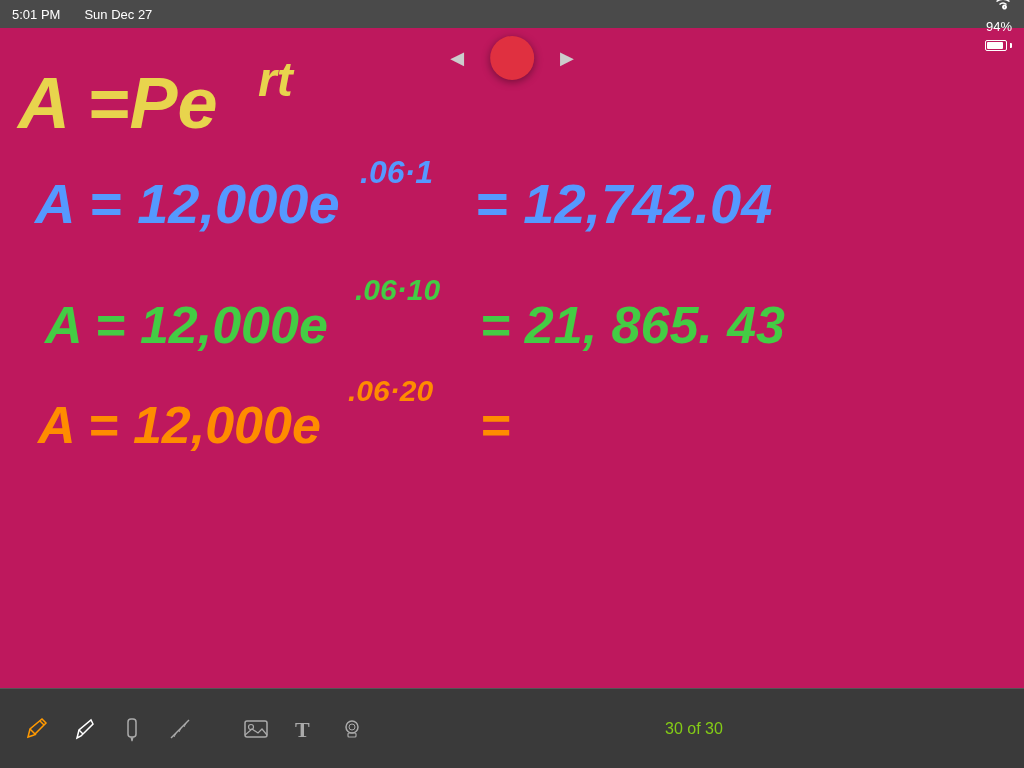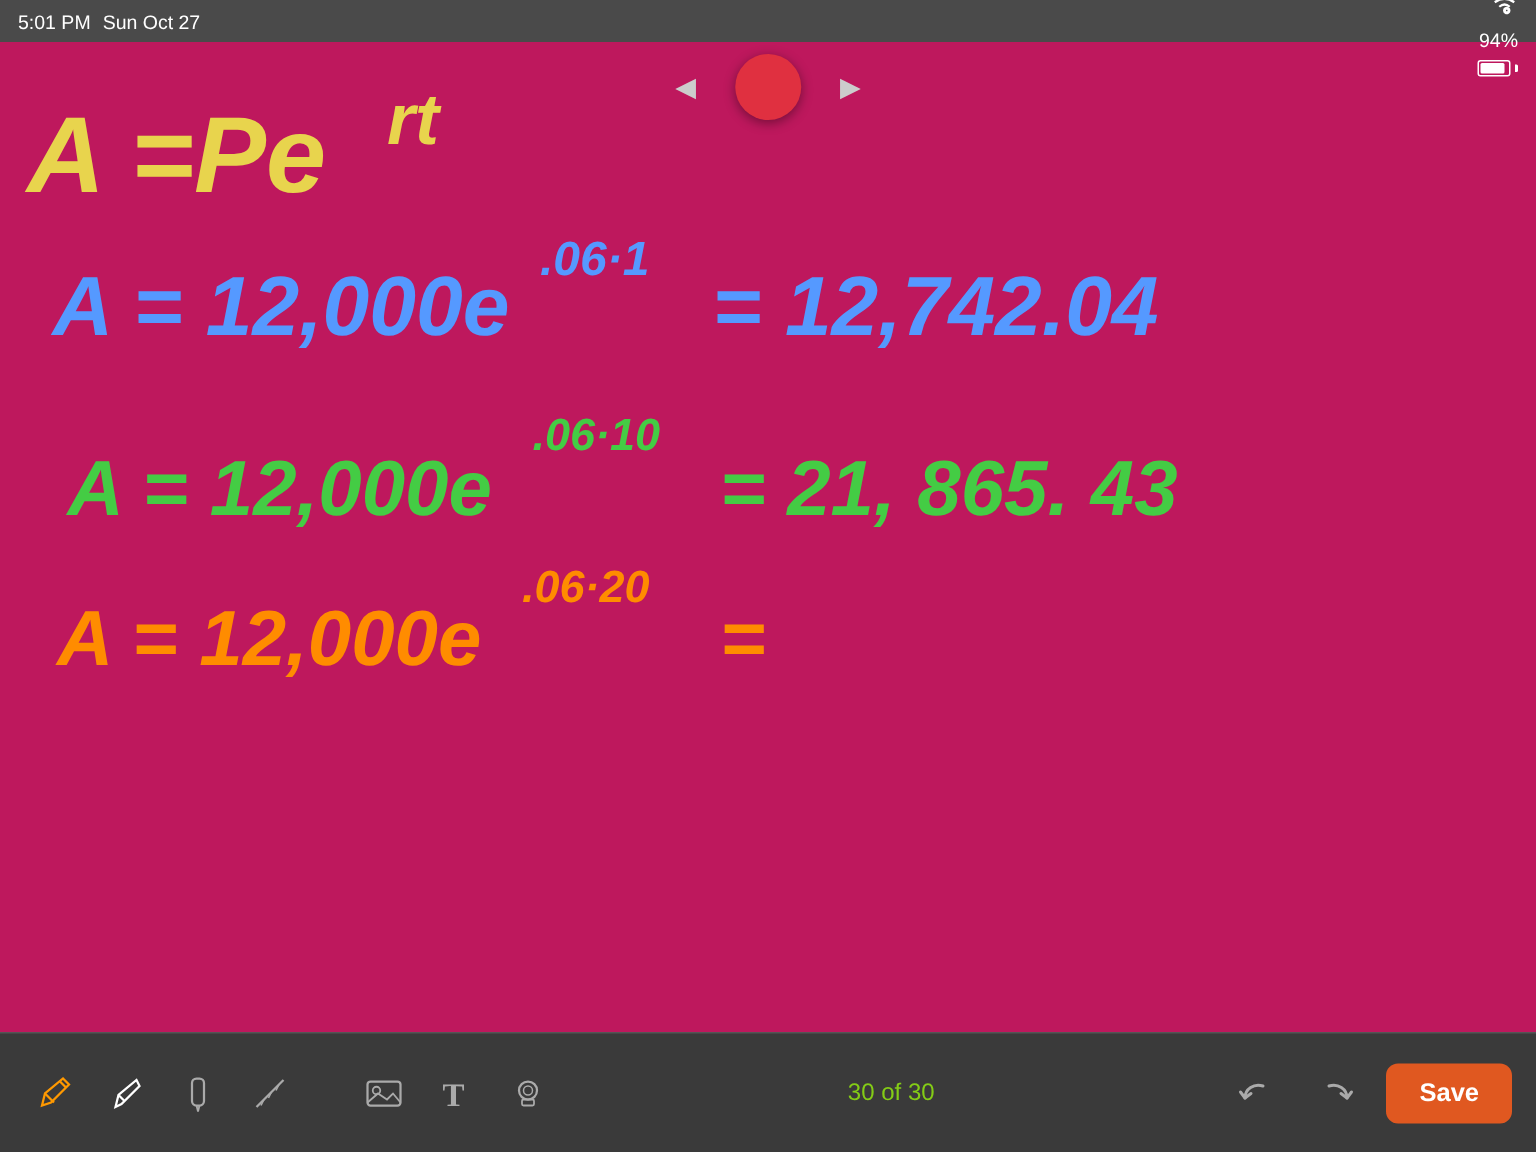--- a/index.html
+++ b/index.html
@@ -165,23 +165,23 @@
       height: 12px;
       border-radius: 50%;
       background: #e03040;
       display: inline-block;
     }
   </style>
 </head>
 <body>
 
 <div id="status-bar">
-  <div style="display:flex; align-items:flex-end; gap:8px;">
+  <div style="display:flex; align-items:flex-end; gap:24px;">
     <span id="status-time">5:01 PM</span>
-    <span style="color:white;font-size:13px;">Sun Oct 27</span>
+    <span style="color:white;font-size:13px;">Sun Dec 27</span>
   </div>
   <div id="status-right">
     <span class="rec-dot"></span>
 
     <span style="color:white;font-size:14px;">
       <svg width="18" height="14" viewBox="0 0 18 14">
         <path d="M9 11 a1.5 1.5 0 1 1 0 .001" stroke="white" stroke-width="2" fill="none"></path>
         <path d="M5.5 8.5 Q9 5.5 12.5 8.5" stroke="white" stroke-width="1.5" fill="none"></path>
         <path d="M2.5 5.5 Q9 1 15.5 5.5" stroke="white" stroke-width="1.5" fill="none"></path>
       </svg>
@@ -276,30 +276,13 @@
   <button class="tool-btn">
     <svg width="28" height="28" viewBox="0 0 28 28">
       <circle cx="14" cy="12" r="6" stroke="#aaa" stroke-width="1.5" fill="none"></circle>
       <circle cx="14" cy="12" r="3" stroke="#aaa" stroke-width="1" fill="none"></circle>
       <rect x="10" y="18" width="8" height="4" rx="1" stroke="#aaa" stroke-width="1.2" fill="none"></rect>
     </svg>
   </button>
 
   <div id="page-indicator">30 of 30</div>
 
-  <div class="toolbar-right">
-
-    <button class="tool-btn">
-      <svg width="30" height="30" viewBox="0 0 30 30">
-        <path d="M8 18 C8 12 14 8 20 10" stroke="#aaa" stroke-width="2" fill="none" stroke-linecap="round"></path>
-        <path d="M5 14 L8 18 L12 15" stroke="#aaa" stroke-width="2" fill="none" stroke-linecap="round" stroke-linejoin="round"></path>
-      </svg>
-    </button>
-
-    <button class="tool-btn">
-      <svg width="30" height="30" viewBox="0 0 30 30">
-        <path d="M22 18 C22 12 16 8 10 10" stroke="#aaa" stroke-width="2" fill="none" stroke-linecap="round"></path>
-        <path d="M25 14 L22 18 L18 15" stroke="#aaa" stroke-width="2" fill="none" stroke-linecap="round" stroke-linejoin="round"></path>
-      </svg>
-    </button>
-    <button id="save-button">Save</button>
-  </div>
 </div>
 
 </body></html>

